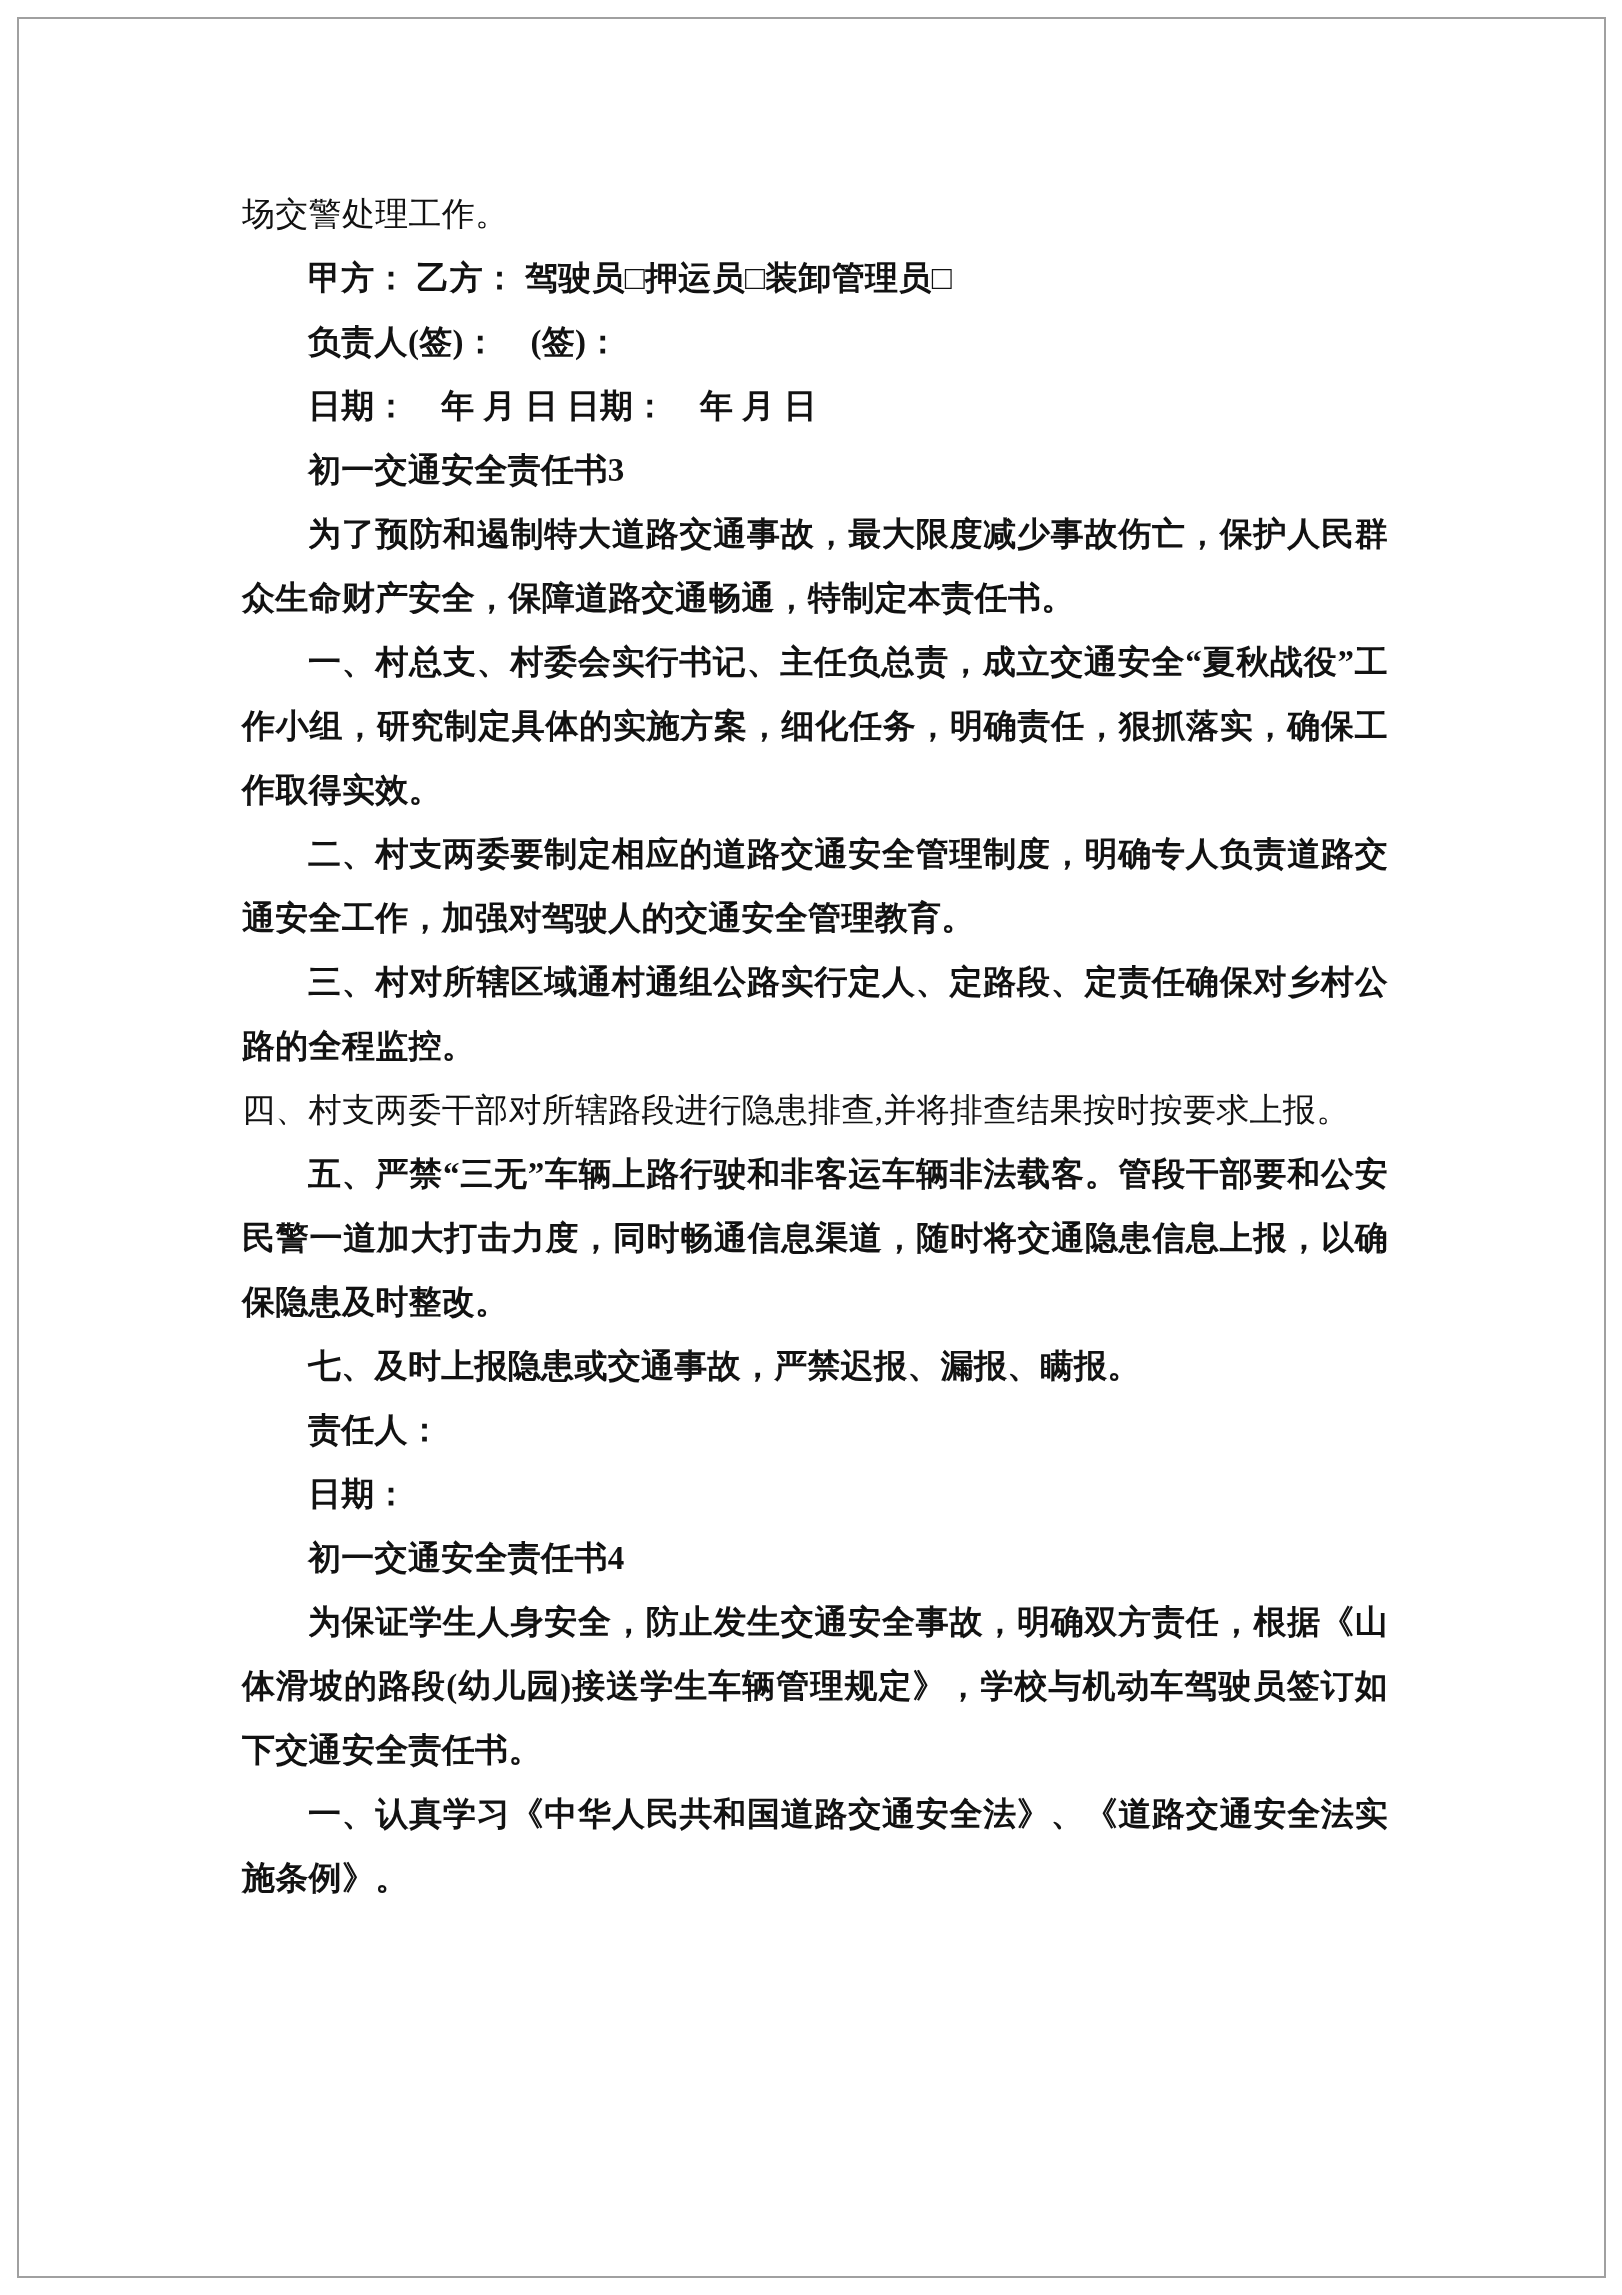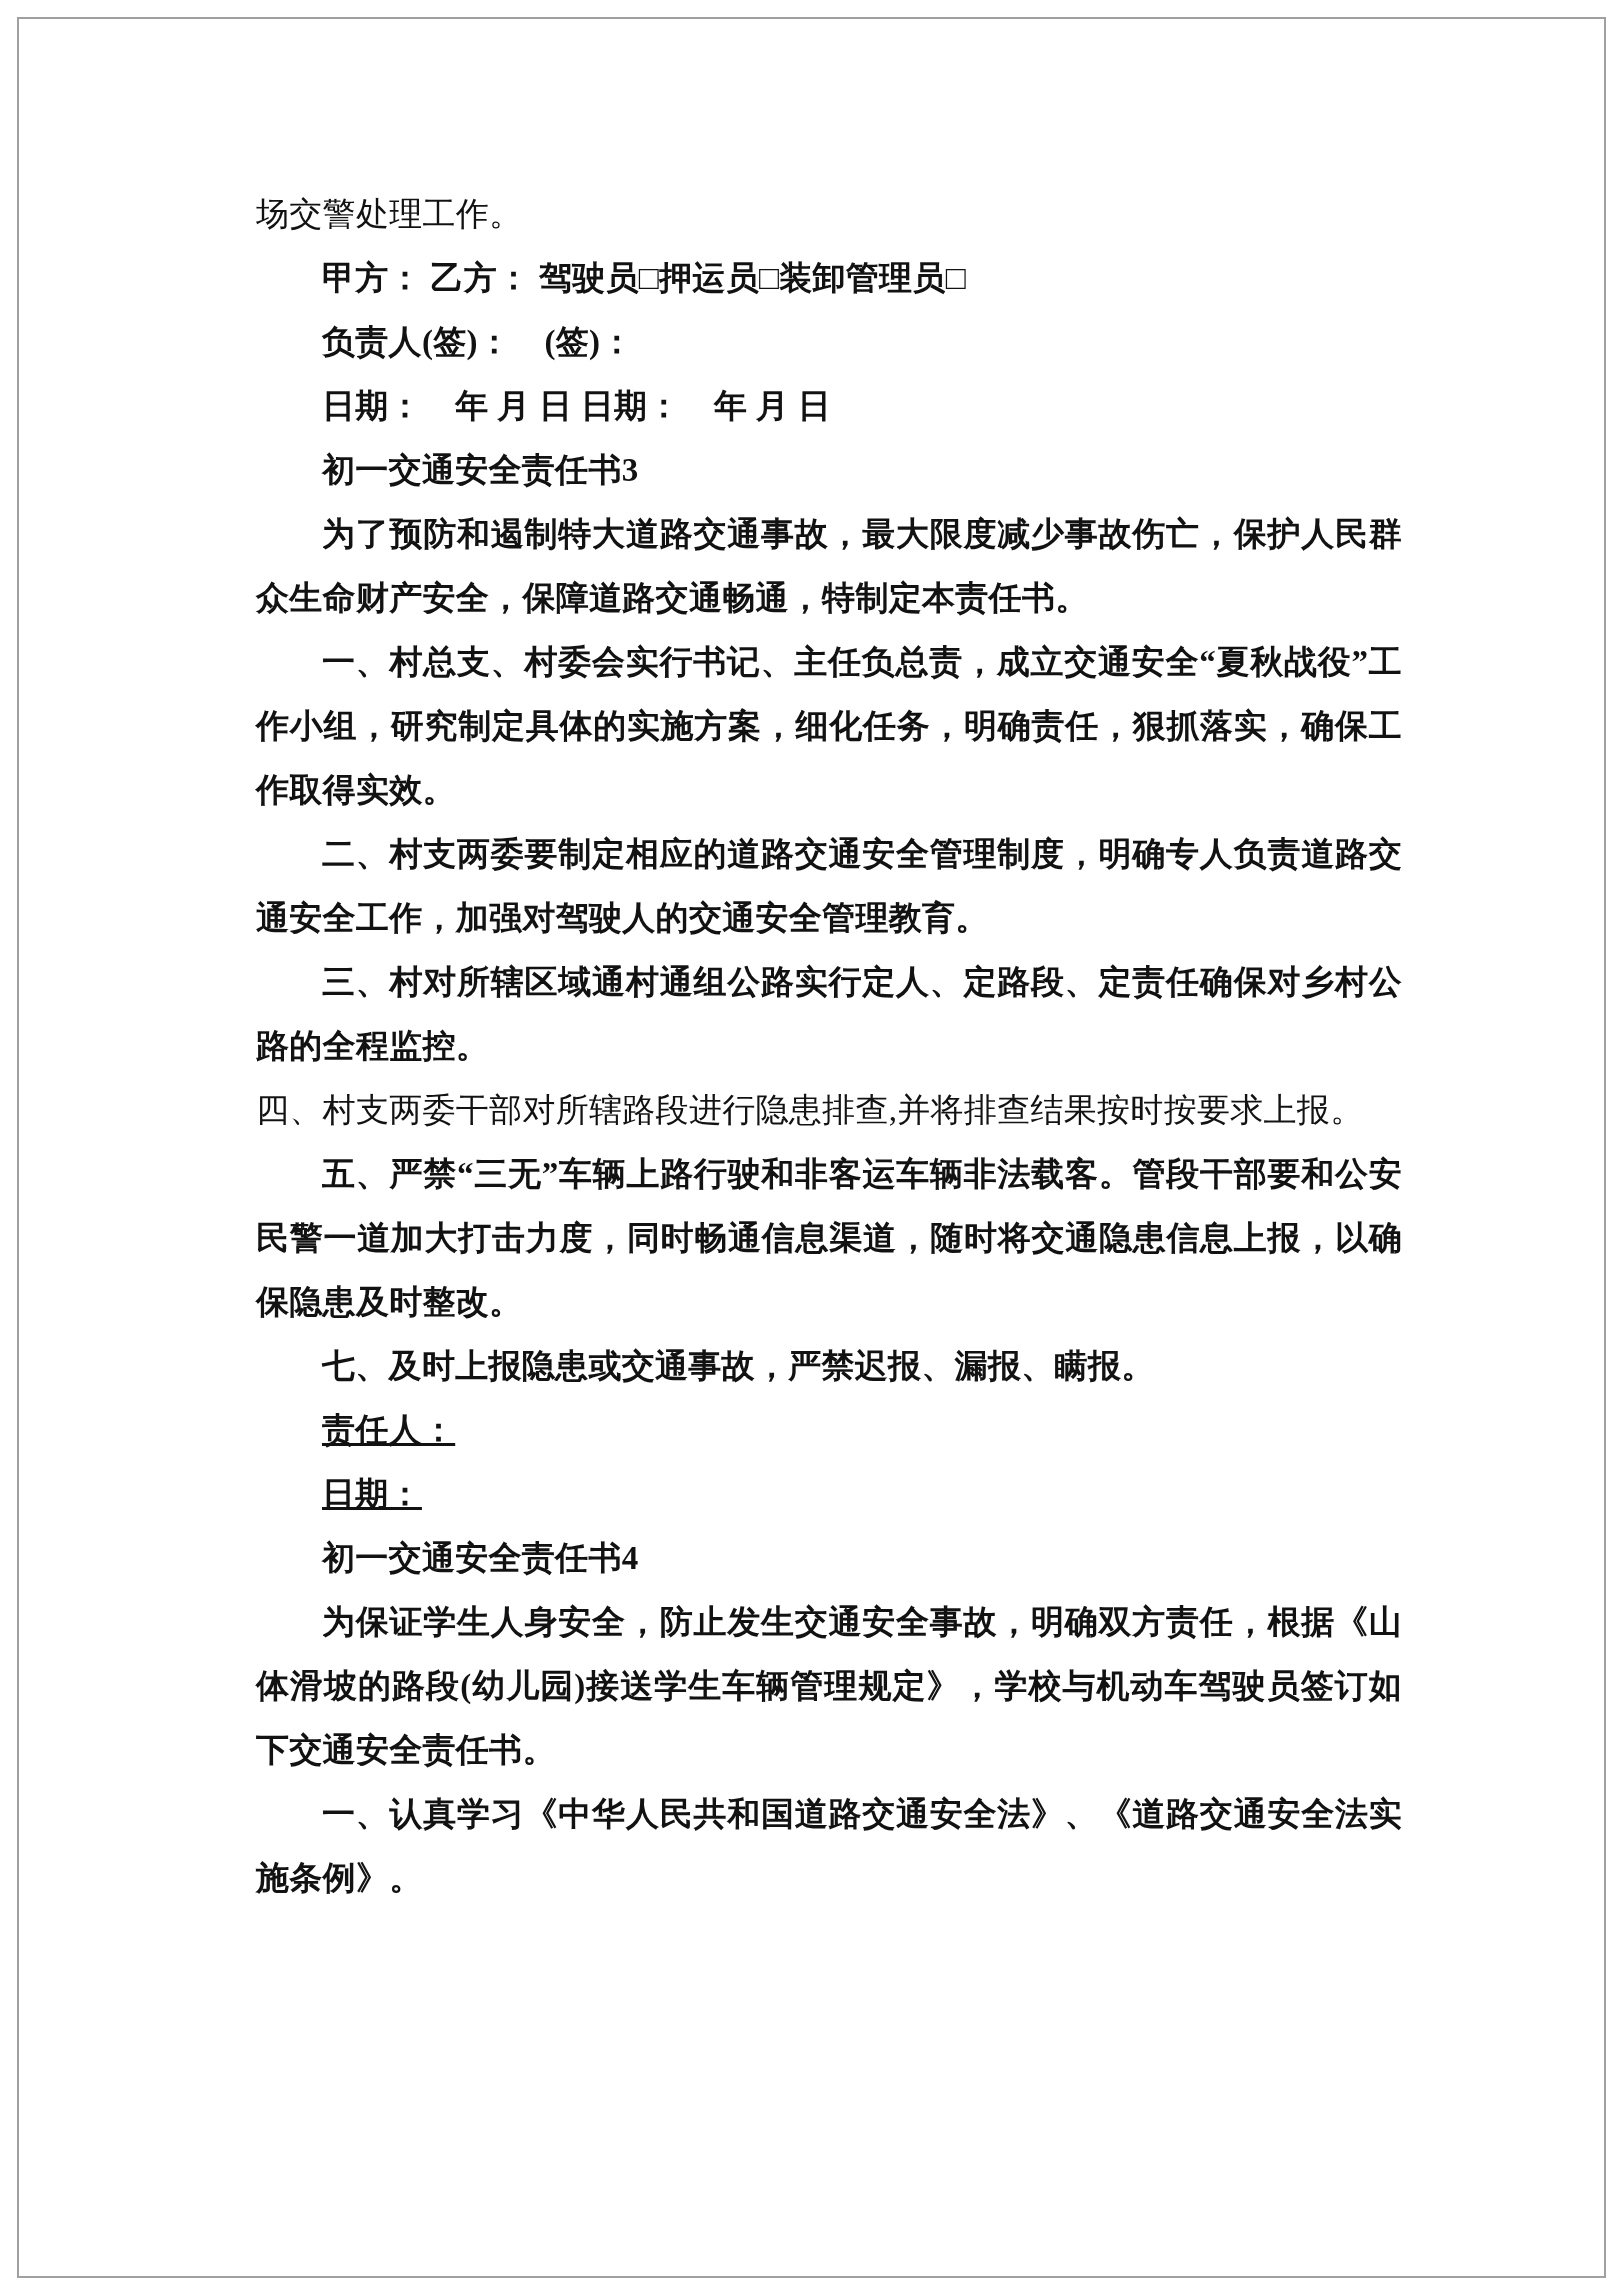--- a/index.html
+++ b/index.html
@@ -27,33 +27,31 @@
     position: absolute;
     left: 242px;
     top: 182px;
     width: 1146px;
     font-size: 33px;
     line-height: 64px;
     color: #121212;
     text-align: justify;
     text-justify: inter-ideograph;
     letter-spacing: 0.3px;
-    margin-left: 14px;
   }
   .content p {
     margin: 0;
     padding: 0;
   }
   .content p.indent {
     text-indent: 2em;
     font-weight: bold;
   }
   .content p.bold {
     font-weight: bold;
-    text-decoration: underline;
   }
 </style>
 </head>
 <body>
 
 <div class="page">
   <div class="page-border"></div>
   <div class="content">
       <p class="">场交警处理工作。</p>
       <p class="indent">甲方： 乙方： 驾驶员□押运员□装卸管理员□</p>

